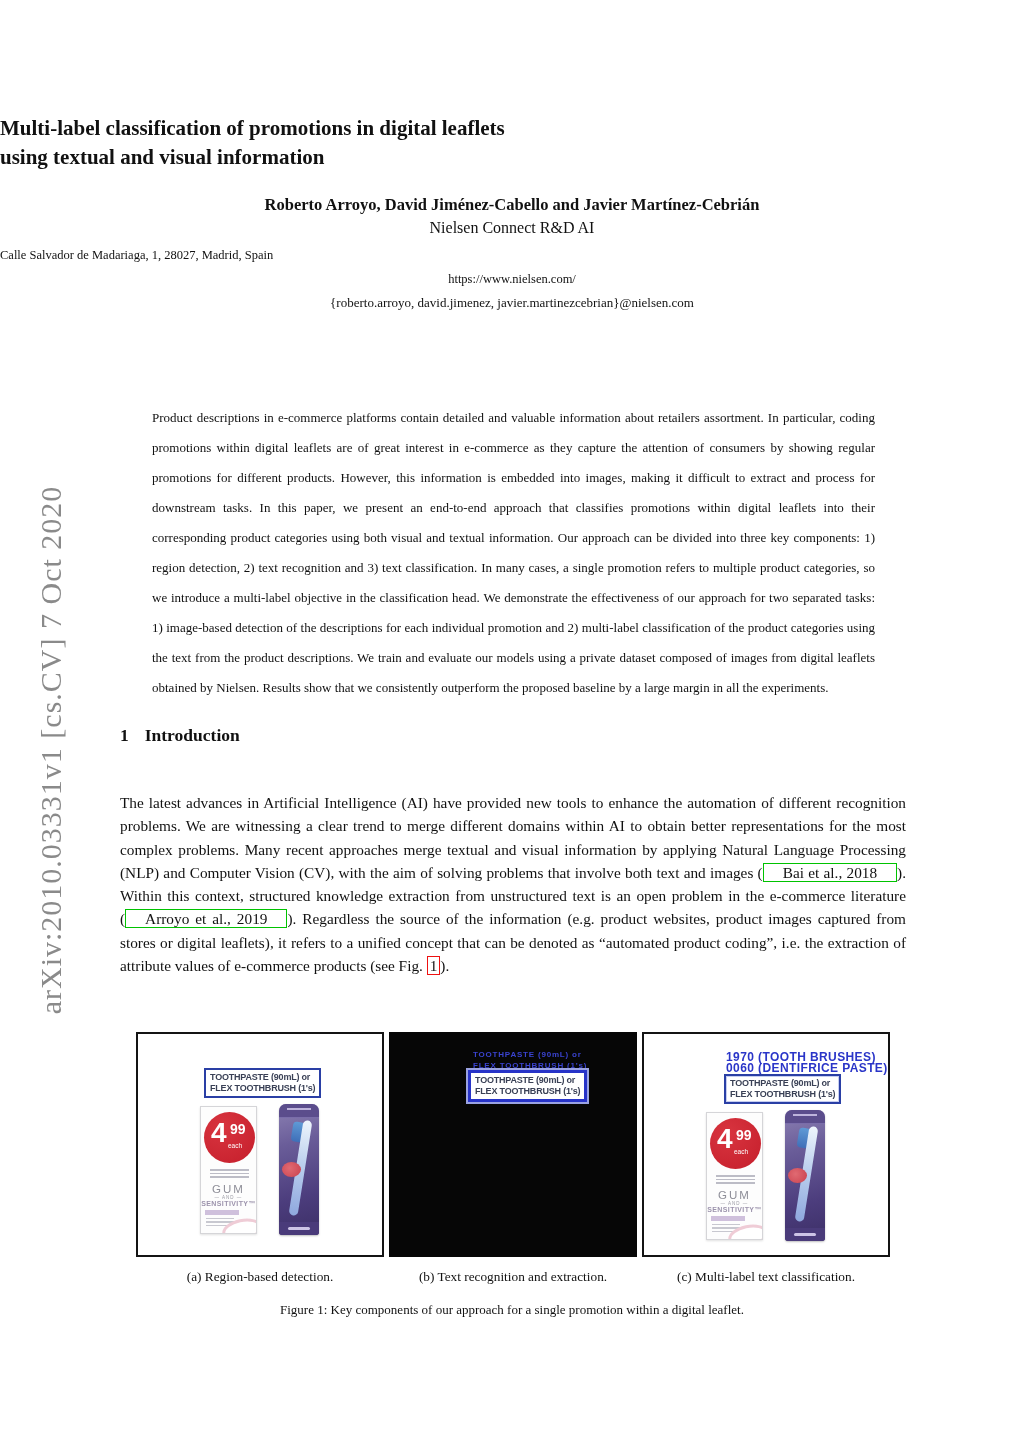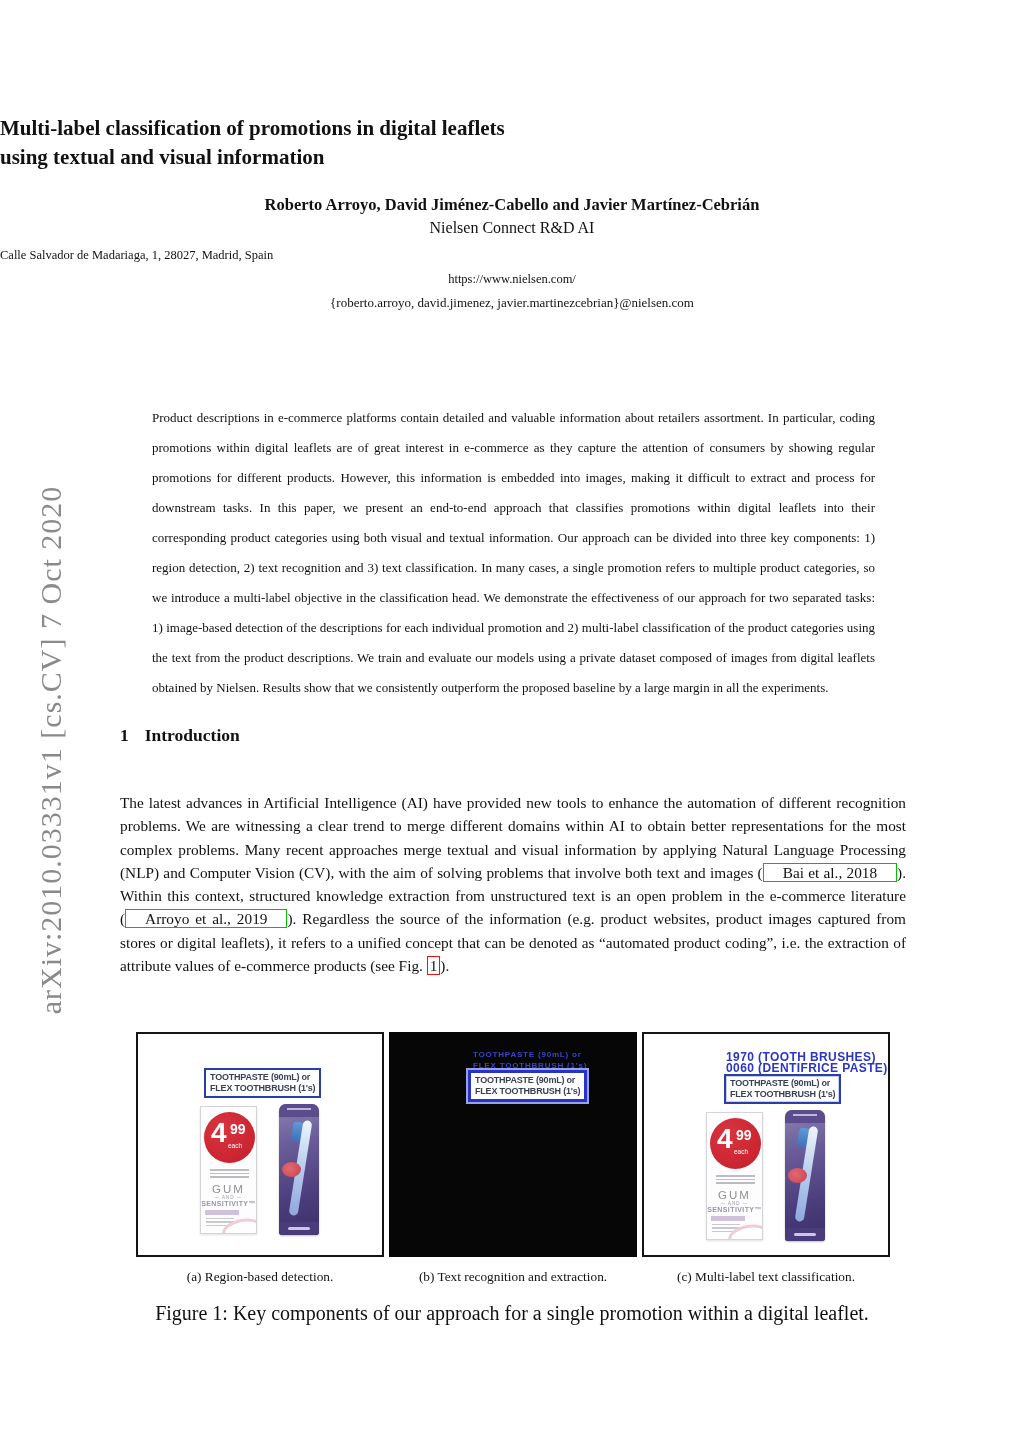--- a/index.html
+++ b/index.html
@@ -211,21 +211,21 @@
   
   .subcaptions {
     position: absolute; top: 1269px; left: 136px; width: 754px;
     display: flex; gap: 5px;
   }
   .subcaption {
     width: 248px; text-align: center; font-size: 13.3px;
   }
   .figure-caption {
     position: absolute; top: 1302px; left: 0; width: 100%;
-    text-align: center; font-size: 20px;
+    text-align: center; font-size: 13px;
   }
 </style>
 </head>
 <body>
 
 <div class="page">
 
   <div class="arxiv-strip">arXiv:2010.03331v1  [cs.CV]  7 Oct 2020</div>
 
   <div class="title">

